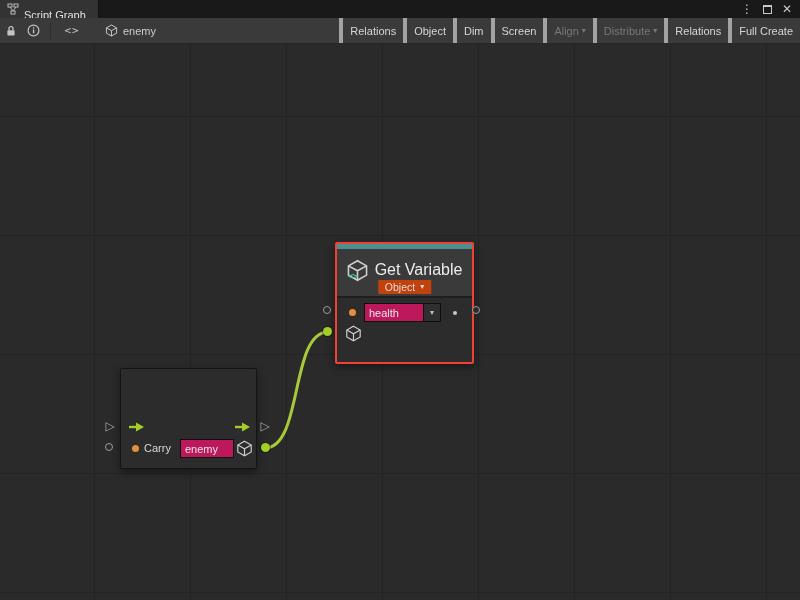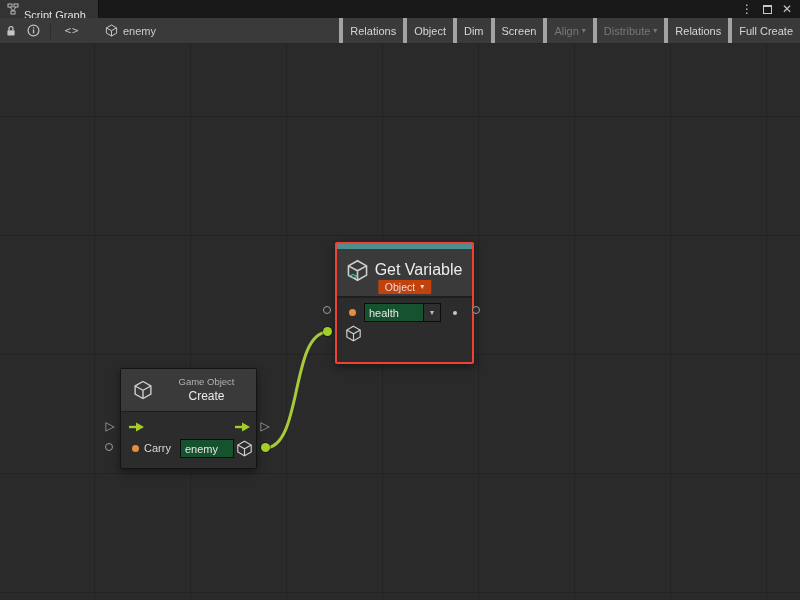--- a/index.html
+++ b/index.html
@@ -62,21 +62,21 @@
   .nc-cube{position:absolute;left:12px;top:11px;width:20px;height:20px;color:#cfcfcf;}
   .nc-texts{position:absolute;left:40px;right:4px;top:7px;text-align:center;}
   .nc-group{font-size:9.5px;color:#b2b2b2;display:block;}
   .nc-title{font-size:12px;color:#ececec;display:block;margin-top:2px;}
   .flow-arrow{position:absolute;width:18px;height:12px;color:var(--flow_green);}
   .fa-in{left:7px;top:52px;}
   .fa-out{left:113px;top:52px;}
   .dot-orange{position:absolute;width:7px;height:7px;border-radius:50%;background:var(--value_orange);}
   .nc-dot{left:11px;top:76px;}
   .nc-name-label{position:absolute;left:23px;top:73px;font-size:11px;color:#d8d8d8;}
-  .field{position:absolute;background:#14532d;border:1px solid #0d0d0d;color:#e6e6e6;
+  .field{position:absolute;background:#be185d;border:1px solid #0d0d0d;color:#e6e6e6;
     font-size:11px;font-family:"Liberation Sans","DejaVu Sans",sans-serif;padding:0 4px;outline:none;}
   .nc-field{left:59px;top:70px;width:54px;height:19px;}
   .nc-outcube{position:absolute;left:115px;top:71px;width:17px;height:17px;color:#cfcfcf;}
 
   
   .node-getvar{left:335px;top:198px;width:139px;height:122px;border:2px solid var(--selection);}
   .gv-strip{position:absolute;left:0;right:0;top:0;height:5px;background:var(--teal);}
   .node-getvar .node-header{height:53px;}
   .gv-cube{position:absolute;left:9px;top:10px;width:23px;height:23px;color:#cfcfcf;}
   .gv-codebadge{position:absolute;left:11px;top:22px;font-size:9px;font-weight:bold;
@@ -187,32 +187,20 @@
     </div>
   </div>
 
   <div class="canvas">
 
     <svg class="wires" width="800" height="556">
       <path d="M265 404 C 303 404, 290 288, 328 288" fill="none" stroke="var(--wire_green)" stroke-width="3" stroke-linecap="round"></path>
     </svg>
 
     <div class="node node-create">
-      <div class="node-header">
-        <span class="nc-cube">
-          <svg width="20" height="20" viewBox="0 0 16 16">
-            <path d="M8 1.2 L14.3 4.8 V11.2 L8 14.8 L1.7 11.2 V4.8 Z" fill="none" stroke="currentColor" stroke-width="1.1"></path>
-            <path d="M1.7 4.8 L8 8.2 L14.3 4.8 M8 8.2 V14.8" fill="none" stroke="currentColor" stroke-width="1.1"></path>
-          </svg>
-        </span>
-        <span class="nc-texts">
-          <span class="nc-group">Game Object</span>
-          <span class="nc-title">Create</span>
-        </span>
-      </div>
       <span class="flow-arrow fa-in">
         <svg width="18" height="12" viewBox="0 0 18 12">
           <path d="M1 6 H9" stroke="currentColor" stroke-width="2.4"></path>
           <path d="M8 1.5 L16 6 L8 10.5 Z" fill="currentColor"></path>
         </svg>
       </span>
       <span class="flow-arrow fa-out">
         <svg width="18" height="12" viewBox="0 0 18 12">
           <path d="M1 6 H9" stroke="currentColor" stroke-width="2.4"></path>
           <path d="M8 1.5 L16 6 L8 10.5 Z" fill="currentColor"></path>

